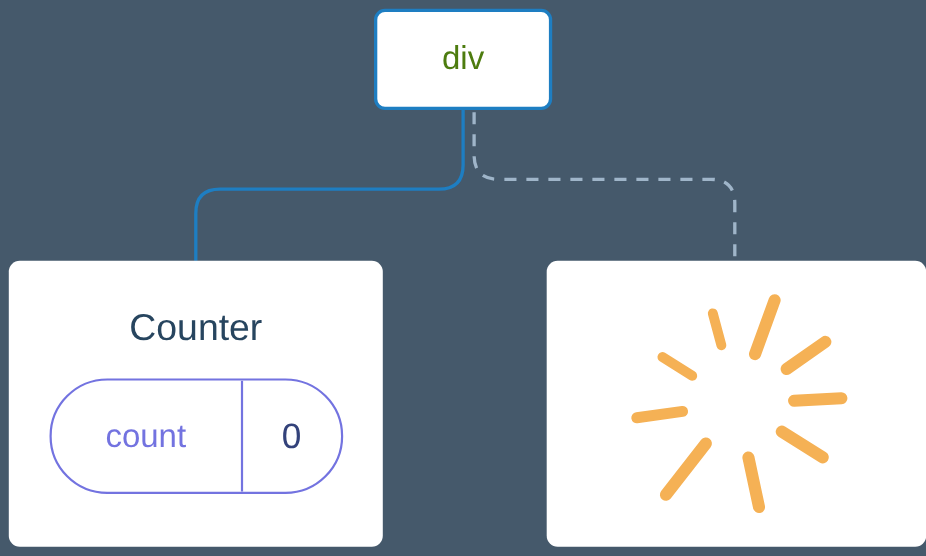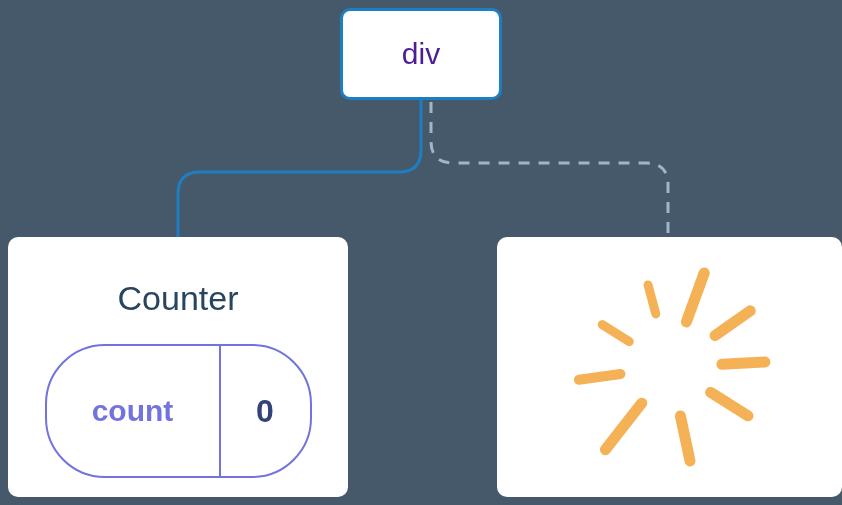--- a/index.html
+++ b/index.html
@@ -41,21 +41,21 @@
     height: 92px;
     background: #FFFFFF;
     border: 3px solid #1E7EC2;
     border-radius: 10px;
     box-sizing: border-box;
     display: flex;
     align-items: center;
     justify-content: center;
     font-size: 30px;
     font-weight: 500;
-    color: #4c1d95;
+    color: #4d7c0f;
   }
   .card {
     position: absolute;
     top: 237px;
     height: 260px;
     background: #FFFFFF;
     border-radius: 10px;
     box-sizing: border-box;
   }
   .card-counter {
@@ -68,29 +68,28 @@
   }
   .card-title {
     margin-top: 42px;
     font-size: 34px;
     font-weight: 500;
     color: #27455F;
   }
   .state-pill {
     margin-top: 26px;
     width: 267px;
-    height: 134px;
+    height: 105px;
     border: 2.5px solid #7373E0;
     border-radius: 60px;
     box-sizing: border-box;
     display: flex;
     align-items: stretch;
     overflow: hidden;
     background: #FFFFFF;
-    font-weight: bold;
   }
   .pill-key {
     flex: 0 0 172px;
     display: flex;
     align-items: center;
     justify-content: center;
     font-size: 30px;
     color: #7373E0;
   }
   .pill-divider {

